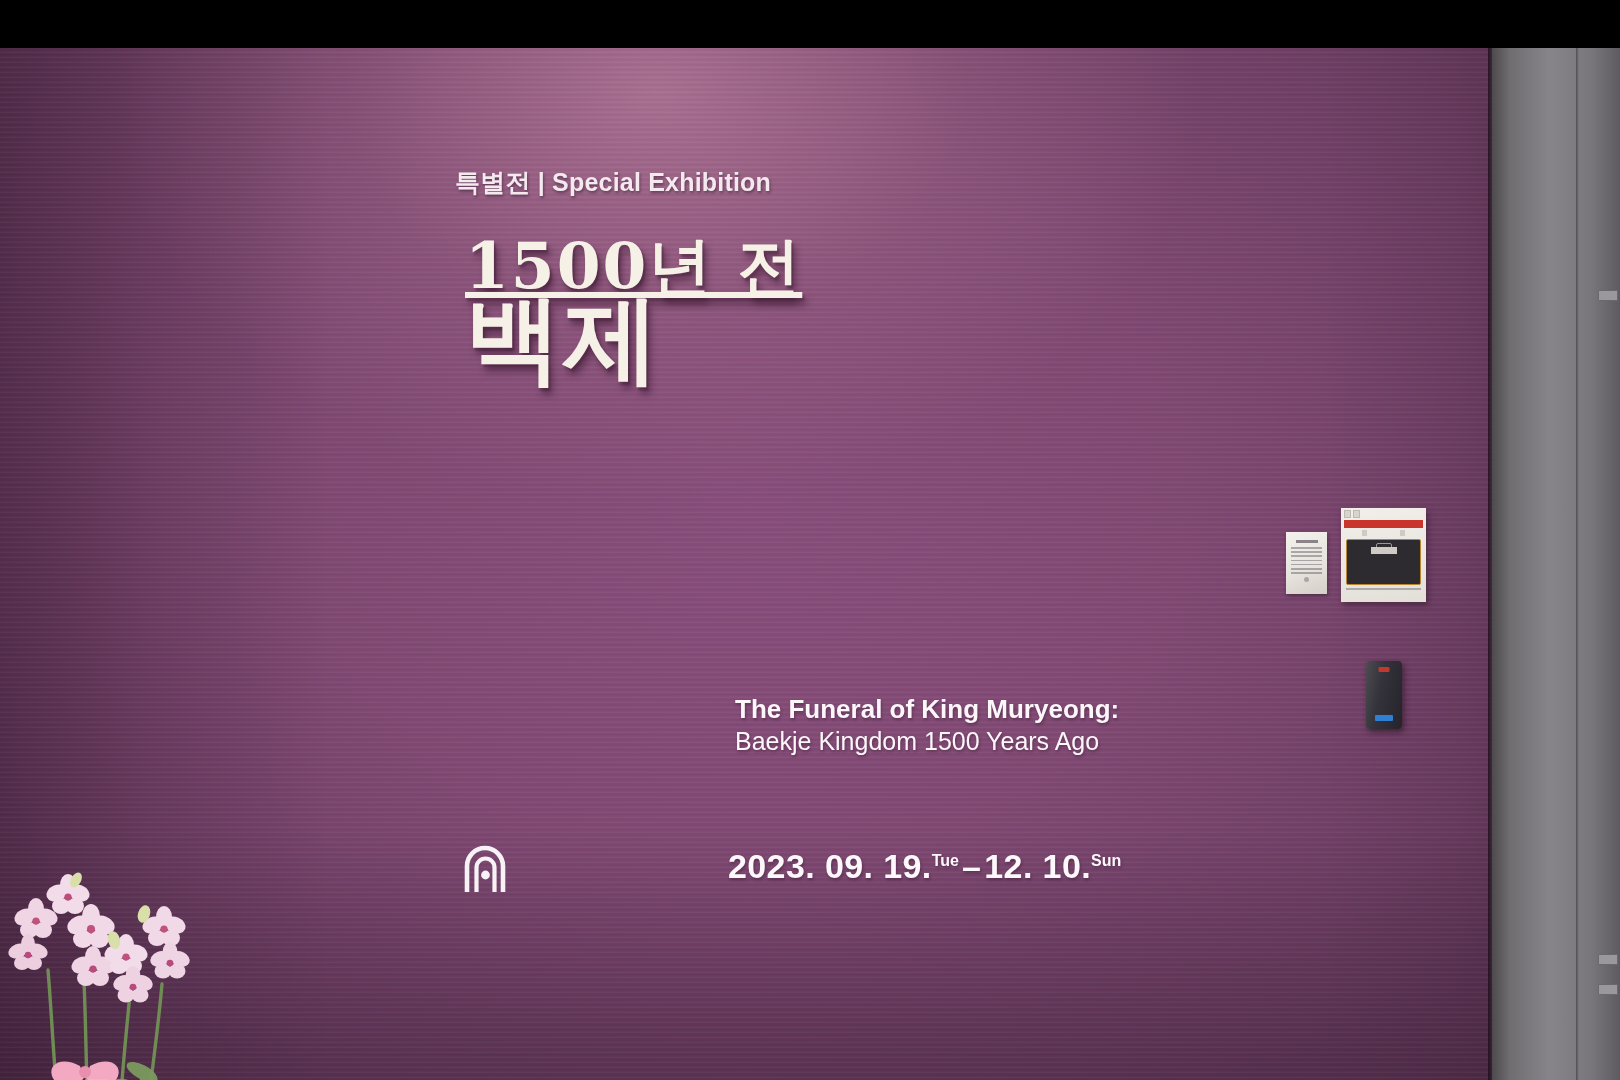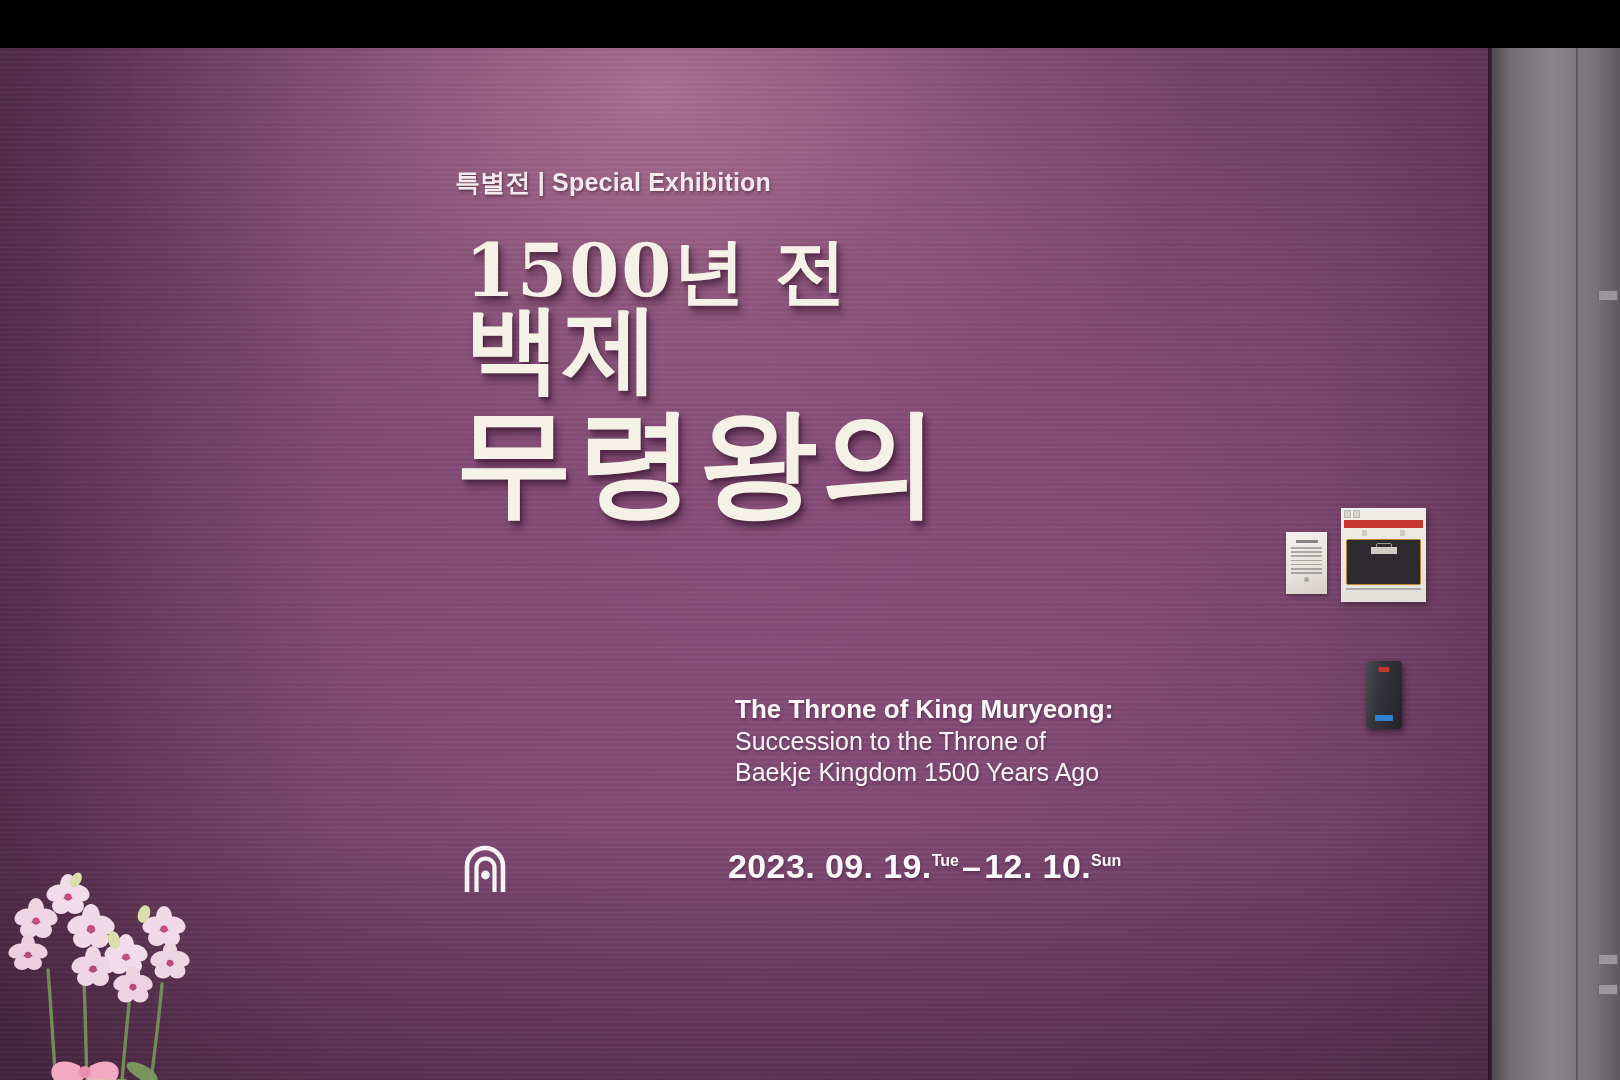--- a/index.html
+++ b/index.html
@@ -128,21 +128,21 @@
     color: #f6f1e6;
     font-family: "DejaVu Serif", "Liberation Serif", serif;
     font-weight: 700;
     line-height: 0.98;
     letter-spacing: 2px;
     text-shadow:
       4px 7px 7px rgba(58,24,50,0.55),
       2px 3px 2px rgba(70,32,60,0.45);
     white-space: nowrap;
   }
-  .tline.l1 { font-size: 72px; margin-left: 10px; }
+  .tline.l1 { font-size: 63px; margin-left: 10px; text-decoration: underline; }
   .tline.l2 { font-size: 96px; margin-left: 10px; margin-top: -6px; }
   .tline.l3 { font-size: 118px; margin-left: 0px; margin-top: 8px; letter-spacing: 4px; }
   .tline.l4 { font-size: 118px; margin-left: 6px; margin-top: 10px; letter-spacing: 6px; }
 
   
   .subtitle {
     position: absolute;
     left: 280px;
     top: 528px;
     width: 420px;
@@ -388,26 +388,24 @@
   <div class="return-plate b"></div>
   <div class="return-plate c"></div>
 
   <div class="poster">
 
     <div class="eyebrow">특별전 | Special Exhibition</div>
 
     <div class="title-lines">
       <div class="tline l1">1500년 전</div>
       <div class="tline l2">백제</div>
-      <div class="tline l3">무령왕의</div>
     </div>
 
     <div class="subtitle">
-      <div class="sub-main">The Throne of King Muryeong:</div>
-      <div class="sub-line">Succession to the Throne of</div>
+      <div class="sub-main">The Funeral of King Muryeong:</div>
       <div class="sub-line">Baekje Kingdom 1500 Years Ago</div>
     </div>
 
     <div class="logo-block">
       <span class="logo-mark">
         <svg viewBox="0 0 43 48" width="43" height="48" aria-hidden="true">
           <g fill="none" stroke="#f7f2f6" stroke-width="4.6">
             <path d="M4 48 V22 A18 18 0 0 1 40 22 V48"></path>
           </g>
           <g fill="none" stroke="#f7f2f6" stroke-width="4.2">

